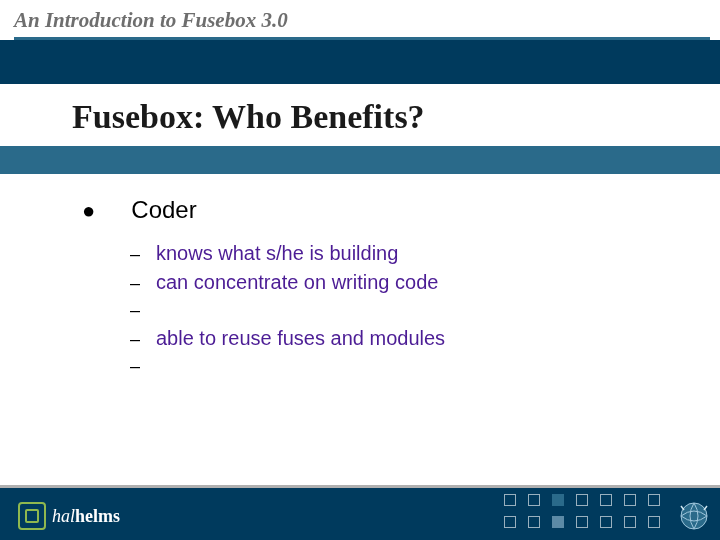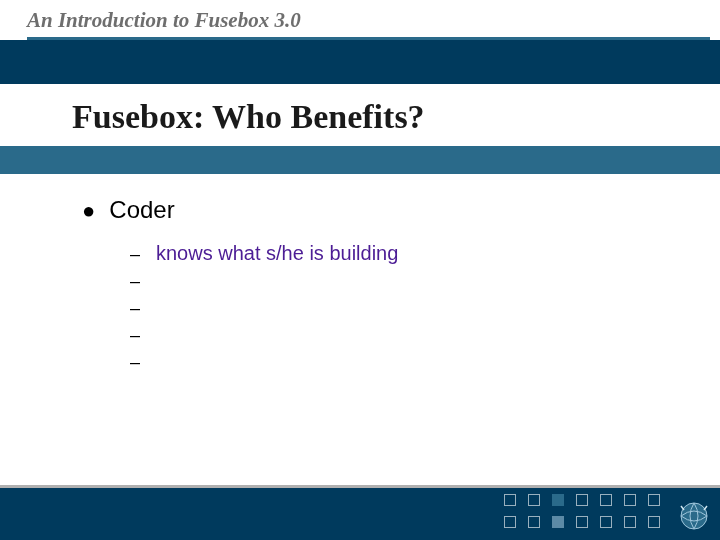--- a/index.html
+++ b/index.html
@@ -8,21 +8,21 @@
   .slide {
     position: relative;
     width: 720px;
     height: 540px;
     background: #ffffff;
   }
 
   
   .header {
     position: absolute;
-    top: 0; left: 17px; right: 0;
+    top: 0; left: 4px; right: 0;
     height: 48px;
     padding: 8px 10px 0 10px;
   }
   .header-title {
     font-family: "Times New Roman", Times, serif;
     font-style: italic;
     font-weight: bold;
     font-size: 21px;
     color: #6e6e6e;
   }
@@ -70,20 +70,21 @@
   }
   .bullet-dot {
     font-size: 22px;
     line-height: 1;
     color: #000;
     margin-right: 14px;
   }
   .bullet-main-text {
     font-size: 24px;
     color: #000;
+    margin-left: 22px;
   }
   .sub-list {
     margin-top: 18px;
     margin-left: 48px;
   }
   .sub-item {
     display: flex;
     align-items: baseline;
     margin-bottom: 6px;
   }
@@ -181,35 +182,43 @@
       <span class="bullet-dot">●</span>
       <span class="bullet-main-text">Coder</span>
     </div>
     <div class="sub-list">
       <div class="sub-item">
         <span class="sub-dash">–</span>
         <span class="sub-text">knows what s/he is building</span>
       </div>
       <div class="sub-item">
         <span class="sub-dash">–</span>
-      </div>
-      <div class="sub-item">
-        <span class="sub-dash">–</span>
-      </div>
-      <div class="sub-item">
-        <span class="sub-dash">–</span>
+        <span class="sub-text">can concentrate on writing code</span>
+      </div>
+      <div class="sub-item">
+        <span class="sub-dash">–</span>
+      </div>
+      <div class="sub-item">
+        <span class="sub-dash">–</span>
+        <span class="sub-text">able to reuse fuses and modules</span>
       </div>
       <div class="sub-item">
         <span class="sub-dash">–</span>
       </div>
     </div>
   </div>
 
   <div class="footer-rule"></div>
   <div class="footer">
+    <div class="logo">
+      <div class="logo-mark"></div>
+      <div class="logo-text">
+        <span class="hal">hal</span><span class="helms">helms</span>
+      </div>
+    </div>
     <div class="footer-squares">
       <div class="sq open"></div>
       <div class="sq open"></div>
       <div class="sq fill-a"></div>
       <div class="sq open"></div>
       <div class="sq open"></div>
       <div class="sq open"></div>
       <div class="sq open"></div>
       <div class="sq open"></div>
       <div class="sq open"></div>

